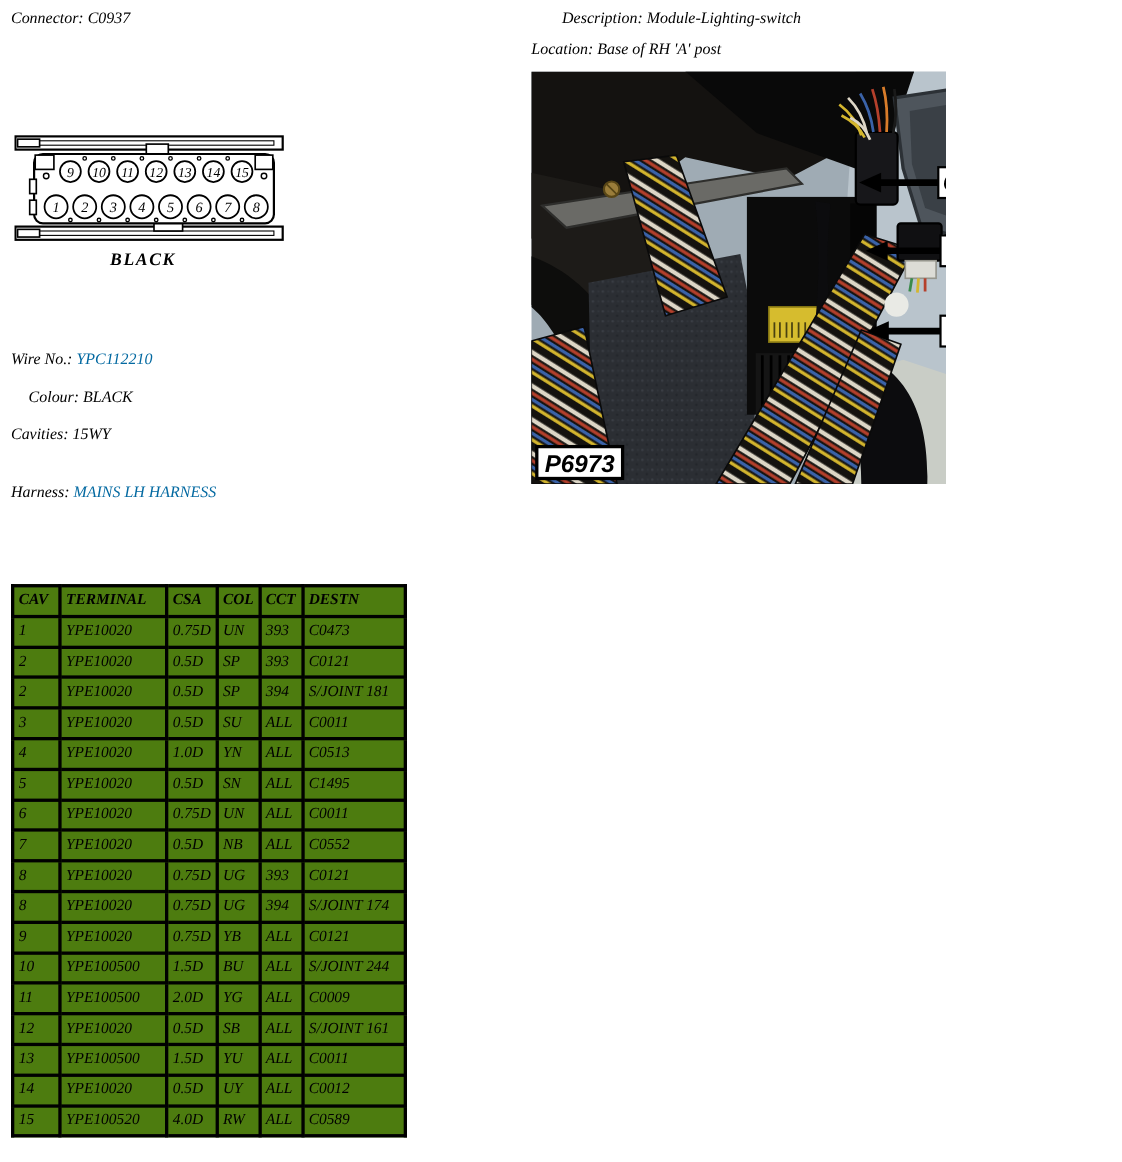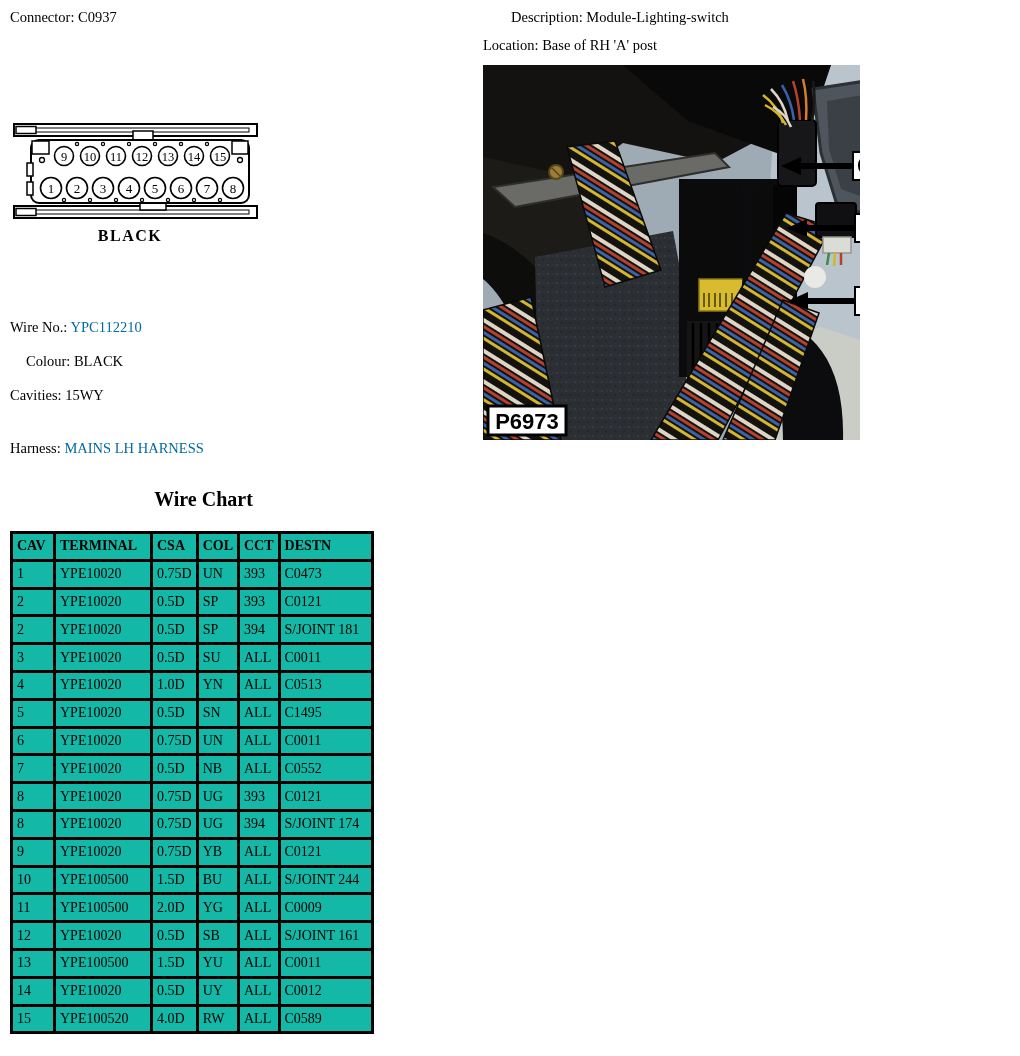--- a/index.html
+++ b/index.html
@@ -4,26 +4,27 @@
 <style>
   html, body { margin: 0; padding: 0; background: #ffffff; }
   .page {
     position: relative;
     width: 860px;
     height: 1056px;
     background: #ffffff;
     font-family: "Liberation Serif", serif;
     color: #000;
     overflow: hidden;
+    font-style: italic;
   }
   .abs { position: absolute; }
   .doc-line { font-size: 14.5px; white-space: nowrap; }
   .green-link { color: #0369a1; text-decoration: none; }
   .chart-title { font-size: 20px; font-weight: bold; text-align: center; }
-  table.wire { border-collapse: collapse; background: #14b8a6; }
+  table.wire { border-collapse: collapse; background: #4d7c0f; }
   table.wire th, table.wire td {
     border: 3px solid #000;
     font-family: "Liberation Serif", serif;
     font-size: 14px;
     height: 24.8px;
     padding: 0 4px;
     text-align: left;
     white-space: nowrap;
     font-weight: normal;
   }
@@ -267,21 +268,20 @@
         <text class="sans" x="410" y="244" font-size="23" font-weight="bold" text-anchor="middle">C2039</text>
       </g>
 
       <g>
         <rect x="5" y="341" width="78" height="29" fill="#fff" stroke="#000" stroke-width="3"></rect>
         <text class="sans" x="44" y="364" font-size="22" font-weight="bold" text-anchor="middle">P6973</text>
       </g>
     </svg>
   </div>
 
-  <div class="abs chart-title" style="left:10px; top:488px; width:387px;">Wire Chart</div>
 
   <table class="wire abs" style="left:10px; top:531px;">
     <colgroup>
       <col style="width:43px">
         <col style="width:97px">
         <col style="width:43px">
       <col style="width:39px">
         <col style="width:39px">
         <col style="width:93px">
     </colgroup>

